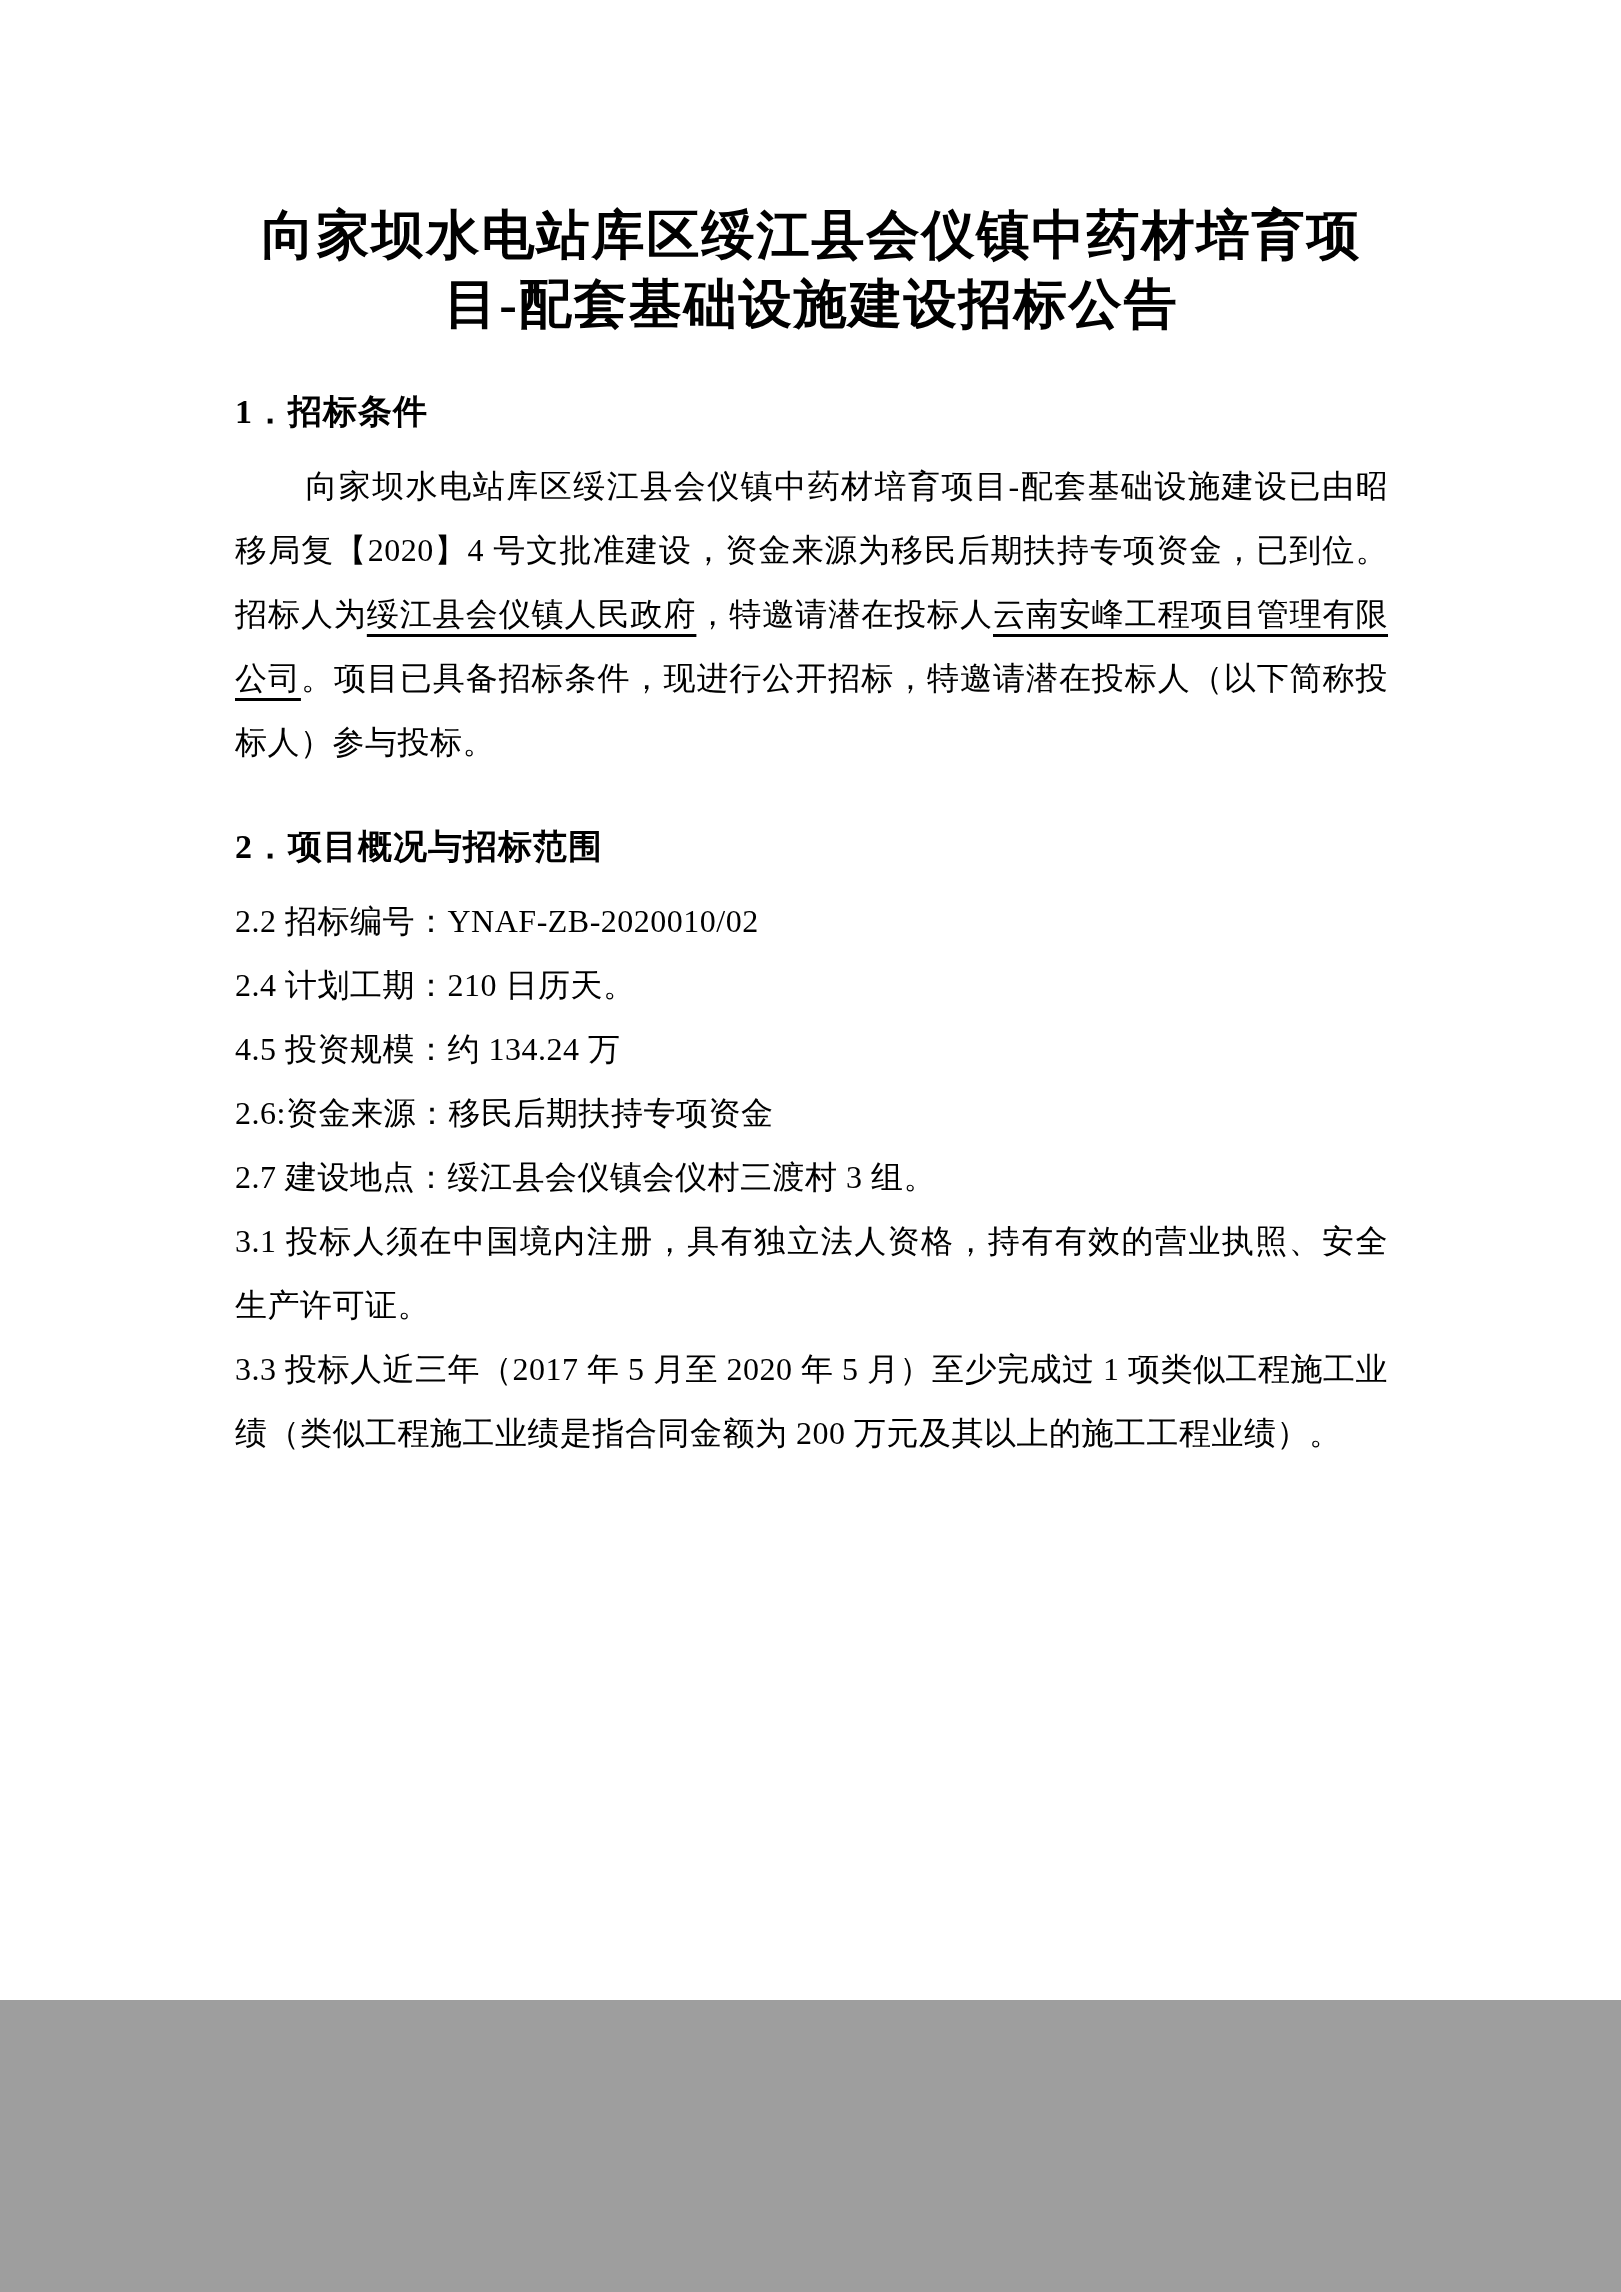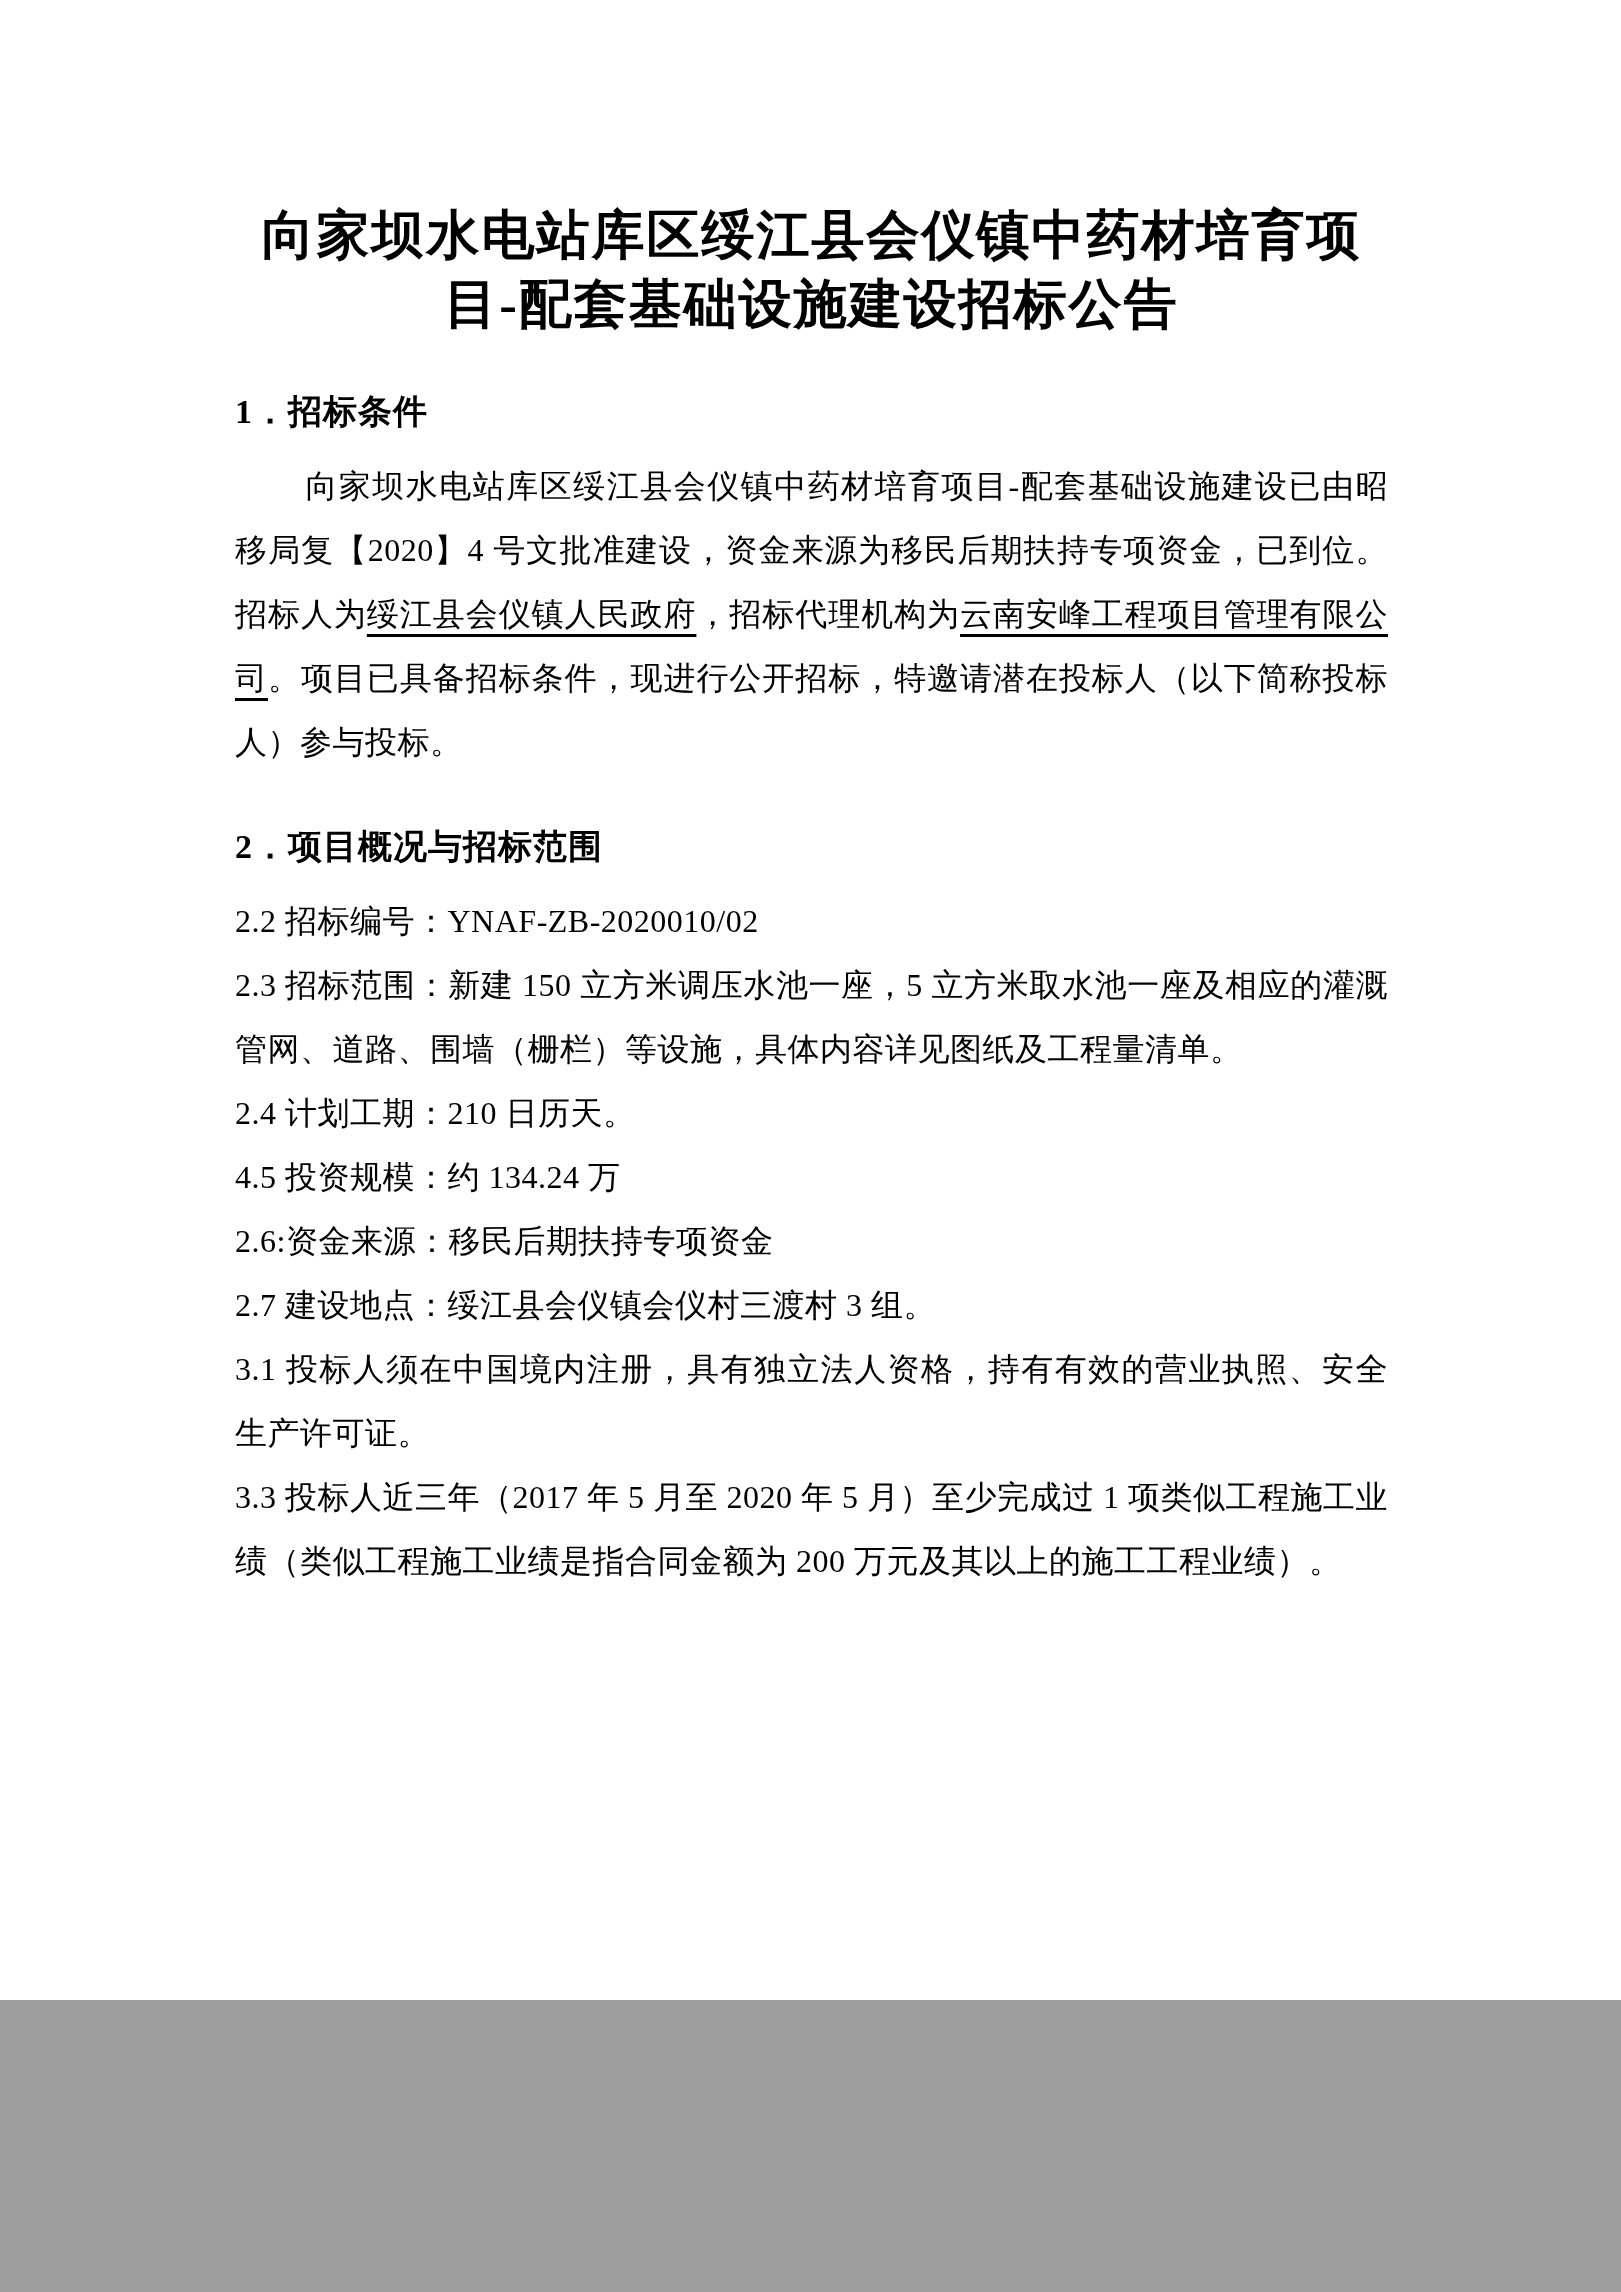--- a/index.html
+++ b/index.html
@@ -66,26 +66,25 @@
 <div class="page">
   <div class="content">
 
     <div class="doc-title">
       <div>向家坝水电站库区绥江县会仪镇中药材培育项</div>
       <div>目-配套基础设施建设招标公告</div>
     </div>
 
     <h2 class="section-heading">1．招标条件</h2>
 
-    <p class="body-text lead-paragraph"><span>向家坝水电站库区绥江县会仪镇中药材培育项目-配套基础设施建设已由昭移局复【2020】4 号文批准建设，资金来源为移民后期扶持专项资金，已到位。招标人为</span><span class="u">绥江县会仪镇人民政府</span><span>，招标代理机构为</span><span class="u">云南安峰工程项目管理有限公司</span><span>。项目已具备招标条件，现进行公开招标，特邀请潜在投标人（以下简称投标人）参与投标。</span></p>
+    <p class="body-text lead-paragraph"><span>向家坝水电站库区绥江县会仪镇中药材培育项目-配套基础设施建设已由昭移局复【2020】4 号文批准建设，资金来源为移民后期扶持专项资金，已到位。招标人为</span><span class="u">绥江县会仪镇人民政府</span><span>，特邀请潜在投标人</span><span class="u">云南安峰工程项目管理有限公司</span><span>。项目已具备招标条件，现进行公开招标，特邀请潜在投标人（以下简称投标人）参与投标。</span></p>
 
     <h2 class="section-heading">2．项目概况与招标范围</h2>
 
     <p class="body-text item-line">2.2 招标编号：YNAF-ZB-2020010/02</p>
-    <p class="body-text item-line">2.3 招标范围：新建 150 立方米调压水池一座，5 立方米取水池一座及相应的灌溉管网、道路、围墙（栅栏）等设施，具体内容详见图纸及工程量清单。</p>
     <p class="body-text item-line">2.4 计划工期：210 日历天。</p>
     <p class="body-text item-line">4.5 投资规模：约 134.24 万</p>
     <p class="body-text item-line">2.6:资金来源：移民后期扶持专项资金</p>
     <p class="body-text item-line">2.7 建设地点：绥江县会仪镇会仪村三渡村 3 组。</p>
 
 
     <p class="body-text item-line">3.1 投标人须在中国境内注册，具有独立法人资格，持有有效的营业执照、安全生产许可证。</p>
     <p class="body-text item-line">3.3 投标人近三年（2017 年 5 月至 2020 年 5 月）至少完成过 1 项类似工程施工业绩（类似工程施工业绩是指合同金额为 200 万元及其以上的施工工程业绩）。</p>
 
   </div>

